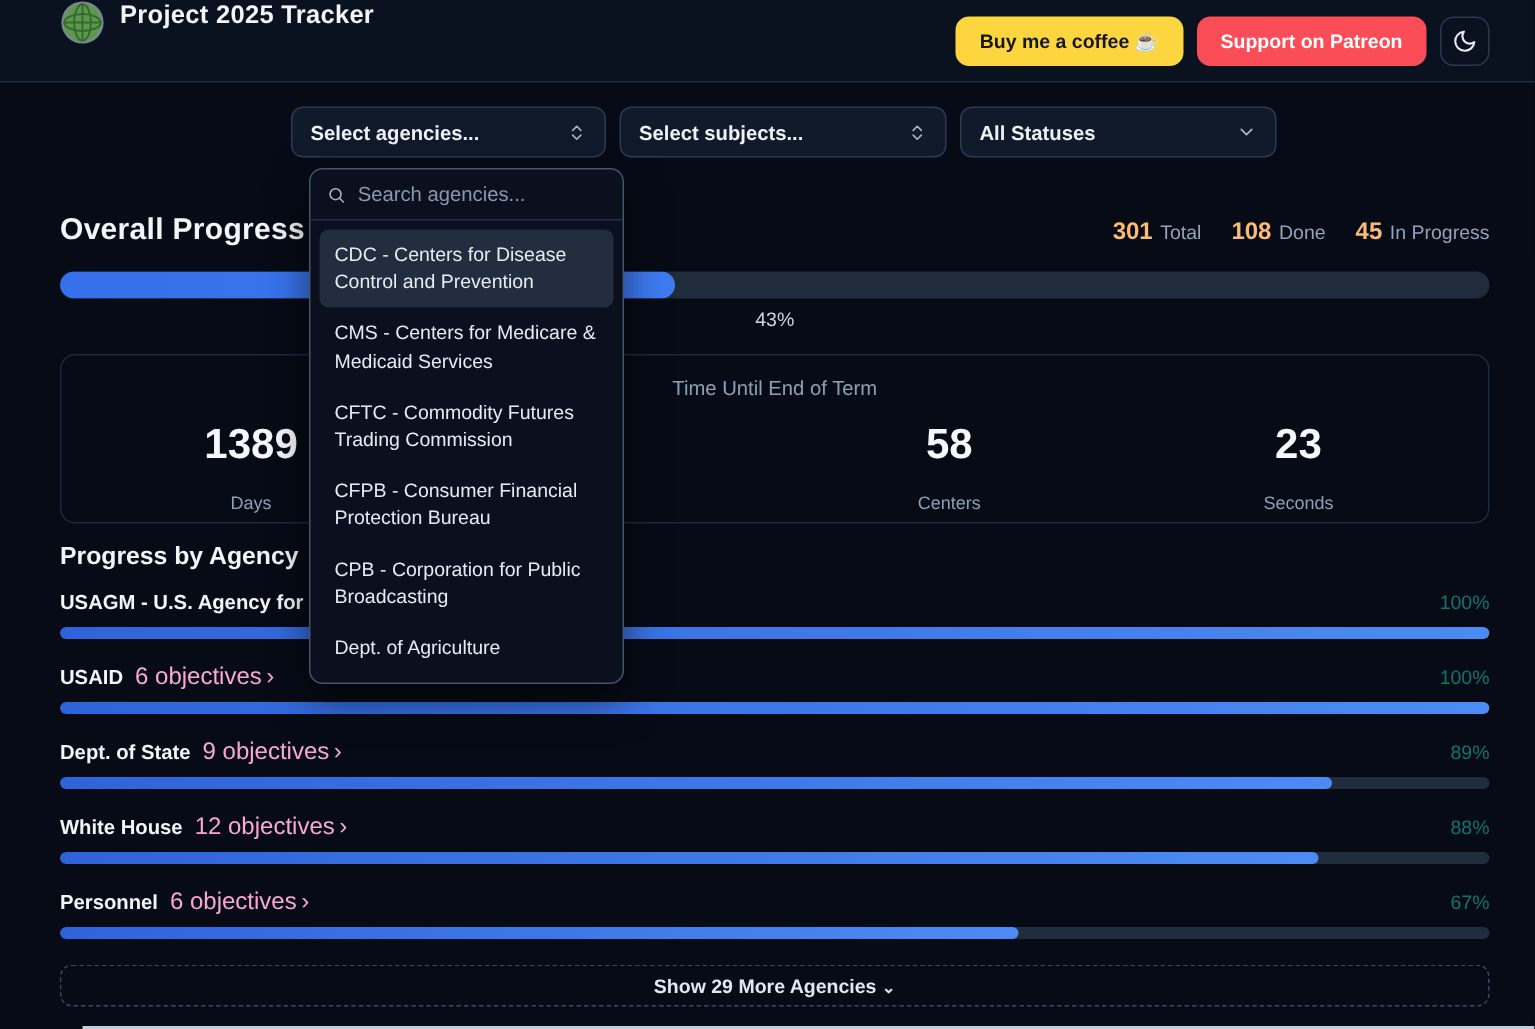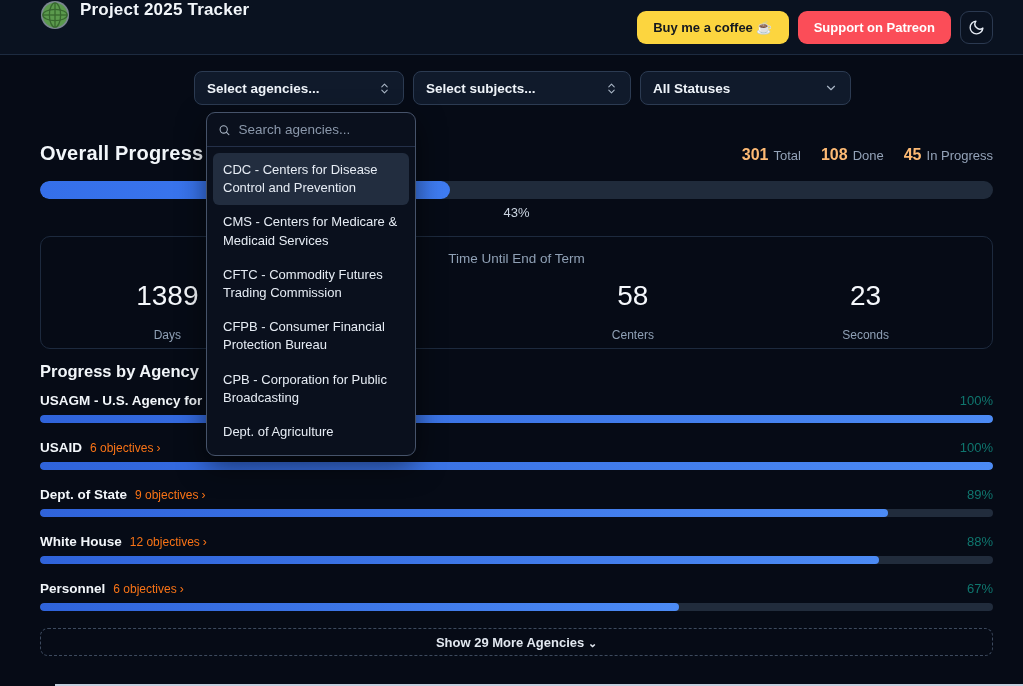--- a/index.html
+++ b/index.html
@@ -56,29 +56,29 @@
   .overall-fill { height:100%; border-radius:9px; background:linear-gradient(90deg,#356fe9,#3f7cf2); }
   .overall-pct { margin-top:6px; text-align:center; font-size:13px; color:#cbd5e1; }
   
   .countdown {
     margin-top:16px; border:1px solid #1d2a3e; border-radius:10px;
     padding:14px 10px 18px; height:113px;
   }
   .countdown-title { text-align:center; color:#8fa0b5; font-size:13.5px; }
   .count-units { display:flex; margin-top:14px; }
   .unit { flex:1; text-align:center; }
-  .unit b { display:block; font-size:28px; font-weight:400; color:#f5f8fc; }
+  .unit b { display:block; font-size:28px; font-weight:700; color:#f5f8fc; }
   .unit span { display:block; margin-top:16px; font-size:12px; color:#8fa0b5; }
   
   .h-agency { margin-top:13px; font-size:16.5px; font-weight:800; }
   .agency-rows { margin-top:12px; }
   .agency-row { margin-bottom:17px; }
   .agency-label { display:flex; align-items:baseline; gap:8px; }
   .agency-name { font-size:13.5px; font-weight:700; color:#f2f6fa; }
-  .agency-obj { font-size:12px; color:#f97316; }
+  .agency-obj { font-size:16px; color:#f9a8d4; }
   .agency-obj .chev { margin-left:3px; }
   .agency-pct { margin-left:auto; font-size:13px; color:#0f766e; }
   .agency-bar { margin-top:7px; height:8px; border-radius:4px; background:#212c3c; overflow:hidden; }
   .agency-fill { height:100%; border-radius:4px; background:linear-gradient(90deg,#2f63da,#4c8bf5); }
   .show-more {
     margin-top:0; width:100%; height:28px; background:transparent;
     border:1px dashed #3d4a5e; border-radius:8px; color:#e2e8f0;
     font-size:13px; font-weight:600; cursor:pointer; font-family:inherit;
   }
   .show-more .chev-d { font-size:11px; }

